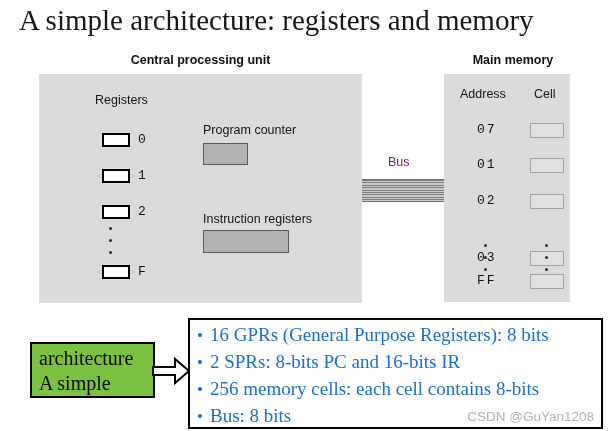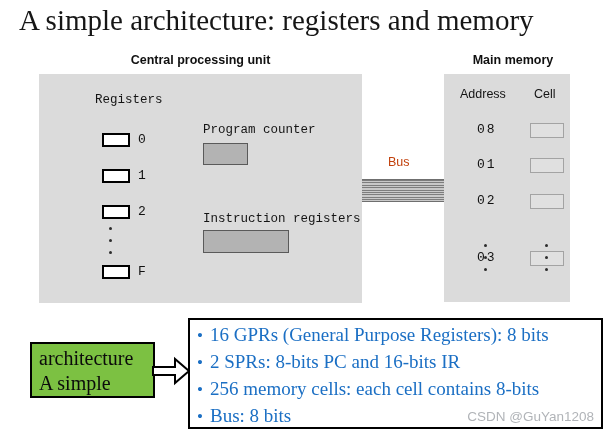--- a/index.html
+++ b/index.html
@@ -9,35 +9,35 @@
   .title { position:absolute; left:19px; top:4px; font-family:"Liberation Serif", serif;
            font-size:29px; color:#161616; white-space:nowrap; }
 
   .sec-label { position:absolute; top:53px; font-size:12.5px; font-weight:700; color:#101010; text-align:center; }
   .sec-label.cpu { left:39px; width:323px; }
   .sec-label.mem { left:444px; width:138px; }
 
   .cpu-box { position:absolute; left:39px; top:74px; width:323px; height:229px; background:#dbdbdb; }
   .mem-box { position:absolute; left:444px; top:74px; width:126px; height:228px; background:#dbdbdb; }
 
-  .lbl { position:absolute; font-size:12.5px; color:#141414; white-space:nowrap;font-family:Liberation Mono, monospace; }
+  .lbl { position:absolute; font-size:12.5px; color:#141414; white-space:nowrap; }
 
   .reg-row { position:absolute; left:63px; display:flex; align-items:center; }
   .reg-cell { width:24px; height:10px; background:#ffffff; border:2px solid #000; }
   .reg-num { margin-left:8px; font-family:"Liberation Mono", monospace; font-size:13px; color:#111; }
 
   .pc-box { position:absolute; left:164px; top:69px; width:43px; height:20px;
             background:#b3b3b3; border:1px solid #5a5a5a; }
   .ir-box { position:absolute; left:164px; top:156px; width:84px; height:21px;
             background:#b3b3b3; border:1px solid #5a5a5a; }
 
   .vdots { position:absolute; display:flex; flex-direction:column; gap:9px; }
   .vdots i { width:3px; height:3px; background:#2c2c2c; border-radius:50%; }
 
-  .bus-label { position:absolute; left:388px; top:155px; font-size:12.5px; color:#c2410c; }
+  .bus-label { position:absolute; left:388px; top:155px; font-size:12.5px; color:#701a75; }
   .bus-wires { position:absolute; left:362px; top:179px; width:83px; height:21px;
                background:repeating-linear-gradient(to bottom, #7d7d7d 0 1px, #c9c9c9 1px 2.4px);
                border-top:1px solid #6f6f6f; border-bottom:1px solid #6f6f6f; }
 
   .mem-header { position:absolute; top:13px; font-size:12.5px; color:#141414; }
   .mem-row { position:absolute; left:0; width:138px; height:14px; }
   .mem-addr { position:absolute; left:33px; top:0; font-family:"Liberation Mono", monospace;
               font-size:13px; letter-spacing:2px; color:#111; line-height:14px; }
   .mem-cell { position:absolute; left:86px; top:0; width:32px; height:13px;
               background:#e0e0e0; border:1px solid #a3a3a3; }
@@ -98,21 +98,21 @@
   </div>
 
   <div class="bus-label">Bus</div>
   <div class="bus-wires"></div>
 
   <div class="mem-box">
     <div class="mem-header" style="left:16px;">Address</div>
     <div class="mem-header" style="left:90px;">Cell</div>
 
     <div class="mem-row" style="top:49px;">
-      <span class="mem-addr">08</span>
+      <span class="mem-addr">07</span>
       <span class="mem-cell"></span>
     </div>
     <div class="mem-row" style="top:84px;">
       <span class="mem-addr">01</span>
       <span class="mem-cell"></span>
     </div>
     <div class="mem-row" style="top:120px;">
       <span class="mem-addr">02</span>
       <span class="mem-cell"></span>
     </div>
@@ -123,20 +123,24 @@
     <div class="vdots" style="left:40px; top:170px;">
         <i></i>
         <i></i>
         <i></i>
       </div>
     <div class="vdots" style="left:101px; top:170px;">
         <i></i>
         <i></i>
         <i></i>
       </div>
+    <div class="mem-row" style="top:200px;">
+      <span class="mem-addr">FF</span>
+      <span class="mem-cell"></span>
+    </div>
   </div>
 
   <div class="callout">
     <div>architecture</div>
     <div>A simple</div>
   </div>
 
   <svg class="arrow-svg" width="39" height="32" viewBox="0 0 39 32">
     <polygon points="1,12 23,12 23,4 37,16 23,28 23,20 1,20" fill="#ffffff" stroke="#000000" stroke-width="2"></polygon>
   </svg>

